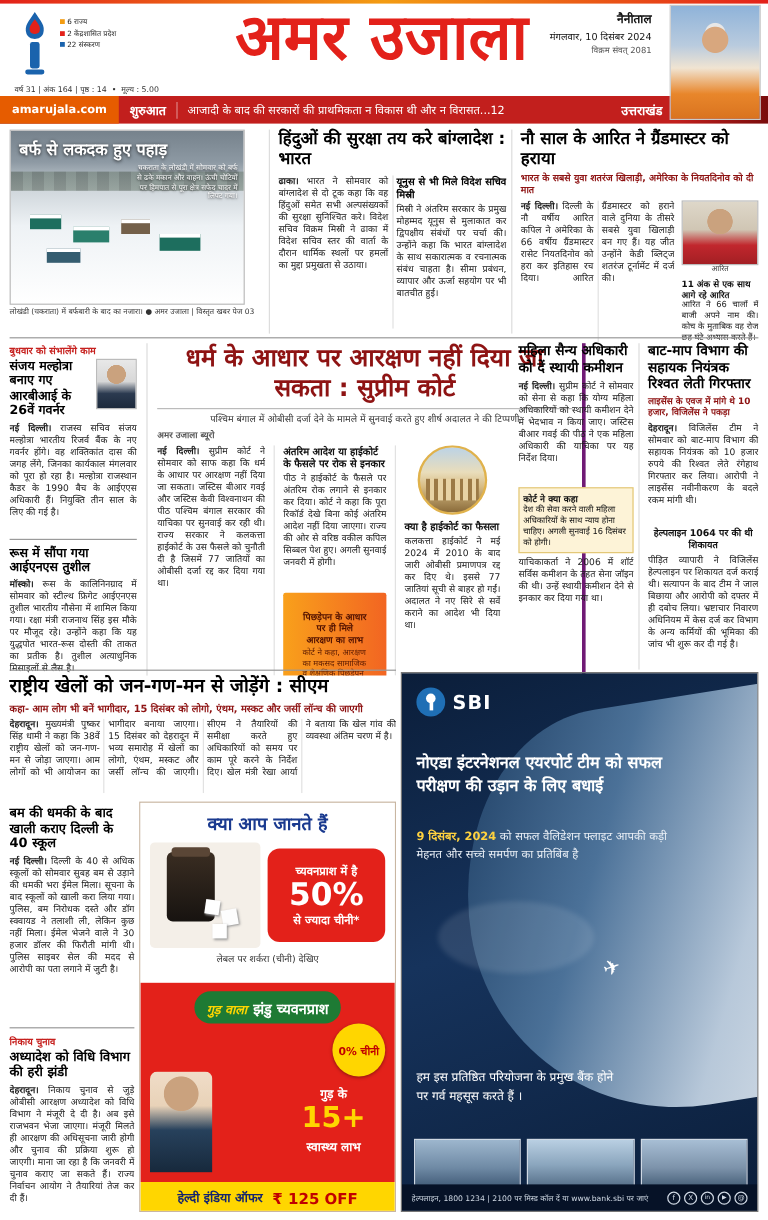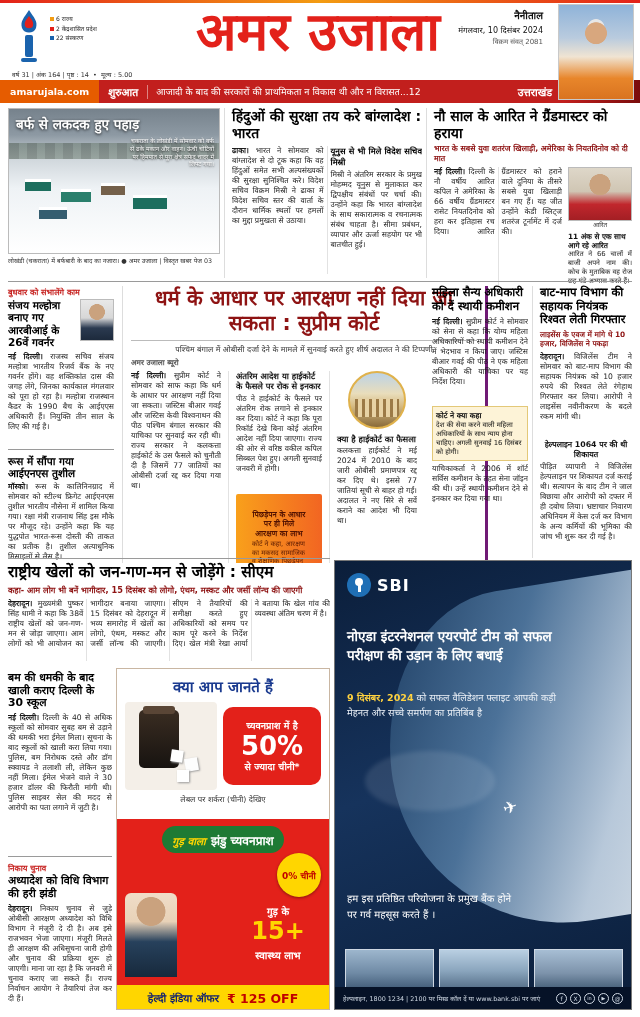--- a/index.html
+++ b/index.html
@@ -61,21 +61,21 @@
 
   <div class="abs" style="left:0;top:80px;width:640px;height:23px;display:flex;align-items:center;z-index:2;
        background:linear-gradient(90deg,#7a0c0c,#c21f1d 12%,#c21f1d 88%,#7a0c0c)">
     <span style="background:#e65c00;color:#fff;font-weight:bold;font-size:9.5px;height:100%;display:flex;align-items:center;padding:0 10px">amarujala.com</span>
     <span style="color:#fff;font-weight:bold;font-size:10.5px;padding:0 9px;border-right:1px solid rgba(255,255,255,.45)">शुरुआत</span>
     <span style="color:#fff;font-size:9.3px;padding:0 8px;flex:1;white-space:nowrap;overflow:hidden">आजादी के बाद की सरकारों की प्राथमिकता न विकास थी और न विरासत...12</span>
     <span style="color:#fff;font-weight:bold;font-size:10.5px;margin-right:88px">उत्तराखंड</span>
   </div>
 
   <div class="abs" style="left:8px;top:108px;width:212px;height:170px">
-    <div style="position:relative;width:212px;height:146px;overflow:hidden;border:1px solid #bbb;
+    <div style="position:relative;width:196px;height:146px;overflow:hidden;border:1px solid #bbb;
          background:linear-gradient(180deg,#76828c 0%,#8d99a3 18%,#cfd6db 34%,#eef2f5 55%,#ffffff 100%)">
       <div style="position:absolute;left:0;top:34px;width:212px;height:16px;background:repeating-linear-gradient(90deg,#4f5c52 0 10px,#6a7a6e 10px 18px);opacity:.55"></div>
       <div style="position:absolute;left:16px;top:70px;width:26px;height:12px;background:#1d6e5e;border-top:3px solid #fff"></div>
       <div style="position:absolute;left:52px;top:80px;width:30px;height:13px;background:#2a7f6c;border-top:3px solid #fff"></div>
       <div style="position:absolute;left:92px;top:74px;width:24px;height:12px;background:#74604a;border-top:3px solid #fff"></div>
       <div style="position:absolute;left:124px;top:86px;width:34px;height:14px;background:#1d6e5e;border-top:3px solid #fff"></div>
       <div style="position:absolute;left:30px;top:98px;width:28px;height:12px;background:#355d70;border-top:3px solid #fff"></div>
       <div style="position:absolute;left:7px;top:6px;font-size:13.5px;font-weight:bold;color:#fff;text-shadow:0 1px 3px rgba(0,0,0,.8)">बर्फ से लकदक हुए पहाड़</div>
       <div style="position:absolute;right:5px;top:28px;width:86px;font-size:6px;line-height:1.3;color:#fff;text-align:right;text-shadow:0 1px 2px rgba(0,0,0,.8)">चकराता के लोखंडी में सोमवार को बर्फ से ढके मकान और वाहन। ऊंची चोटियों पर हिमपात से पूरा क्षेत्र सफेद चादर में लिपट गया।</div>
     </div>
@@ -188,21 +188,21 @@
   <div class="abs" style="left:8px;top:563px;width:322px">
     <div class="hd" style="font-size:15.5px">राष्ट्रीय खेलों को जन-गण-मन से जोड़ेंगे : सीएम</div>
     <div class="maroon" style="font-size:8.2px;font-weight:bold;margin-top:3px">कहा- आम लोग भी बनें भागीदार, 15 दिसंबर को लोगो, एंथम, मस्कट और जर्सी लॉन्च की जाएगी</div>
     <div class="bodytxt c4" style="height:62px;margin-top:4px">
       <b class="dl">देहरादून।</b>
       <span>मुख्यमंत्री पुष्कर सिंह धामी ने कहा कि 38वें राष्ट्रीय खेलों को जन-गण-मन से जोड़ा जाएगा। आम लोगों को भी आयोजन का भागीदार बनाया जाएगा। 15 दिसंबर को देहरादून में भव्य समारोह में खेलों का लोगो, एंथम, मस्कट और जर्सी लॉन्च की जाएगी। सीएम ने तैयारियों की समीक्षा करते हुए अधिकारियों को समय पर काम पूरे करने के निर्देश दिए। खेल मंत्री रेखा आर्या ने बताया कि खेल गांव की व्यवस्था अंतिम चरण में है।</span>
     </div>
   </div>
 
   <div class="abs" style="left:8px;top:672px;width:104px">
-    <div class="hd" style="font-size:10.8px">बम की धमकी के बाद खाली कराए दिल्ली के 30 स्कूल</div>
+    <div class="hd" style="font-size:10.8px">बम की धमकी के बाद खाली कराए दिल्ली के 40 स्कूल</div>
     <div class="bodytxt" style="height:138px;margin-top:3px">
       <b class="dl">नई दिल्ली।</b>
       <span>दिल्ली के 40 से अधिक स्कूलों को सोमवार सुबह बम से उड़ाने की धमकी भरा ईमेल मिला। सूचना के बाद स्कूलों को खाली करा लिया गया। पुलिस, बम निरोधक दस्ते और डॉग स्क्वायड ने तलाशी ली, लेकिन कुछ नहीं मिला। ईमेल भेजने वाले ने 30 हजार डॉलर की फिरौती मांगी थी। पुलिस साइबर सेल की मदद से आरोपी का पता लगाने में जुटी है।</span>
     </div>
     <div class="hr" style="margin:5px 0"></div>
     <div class="kick">निकाय चुनाव</div>
     <div class="hd" style="font-size:10.8px;margin-top:2px">अध्यादेश को विधि विभाग की हरी झंडी</div>
     <div class="bodytxt" style="height:126px;margin-top:3px">
       <b class="dl">देहरादून।</b>
       <span>निकाय चुनाव से जुड़े ओबीसी आरक्षण अध्यादेश को विधि विभाग ने मंजूरी दे दी है। अब इसे राजभवन भेजा जाएगा। मंजूरी मिलते ही आरक्षण की अधिसूचना जारी होगी और चुनाव की प्रक्रिया शुरू हो जाएगी। माना जा रहा है कि जनवरी में चुनाव कराए जा सकते हैं। राज्य निर्वाचन आयोग ने तैयारियां तेज कर दी हैं।</span>

